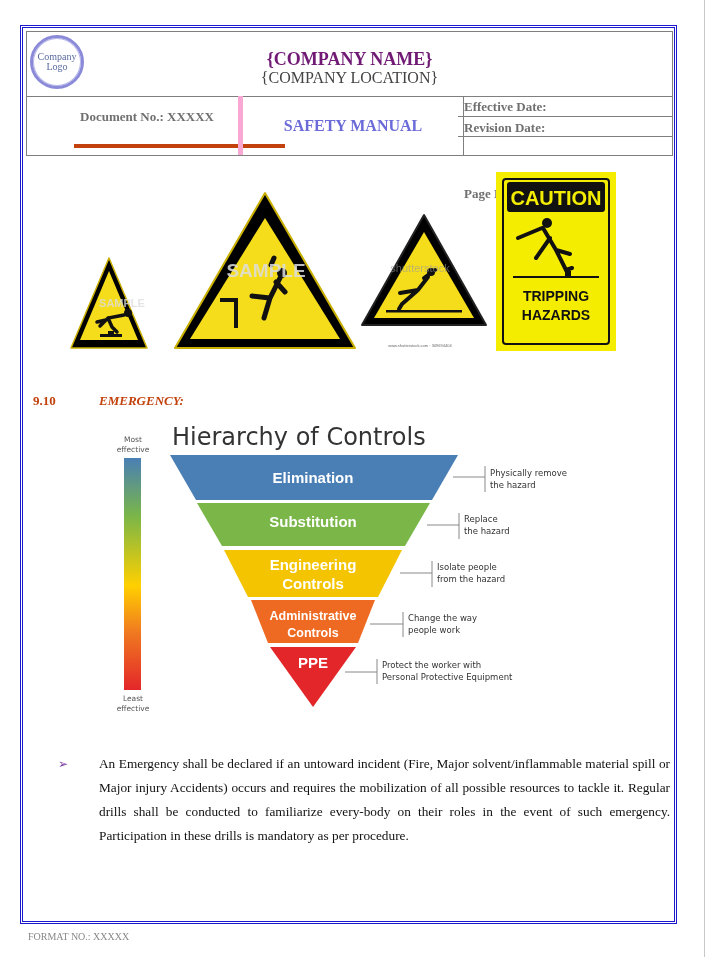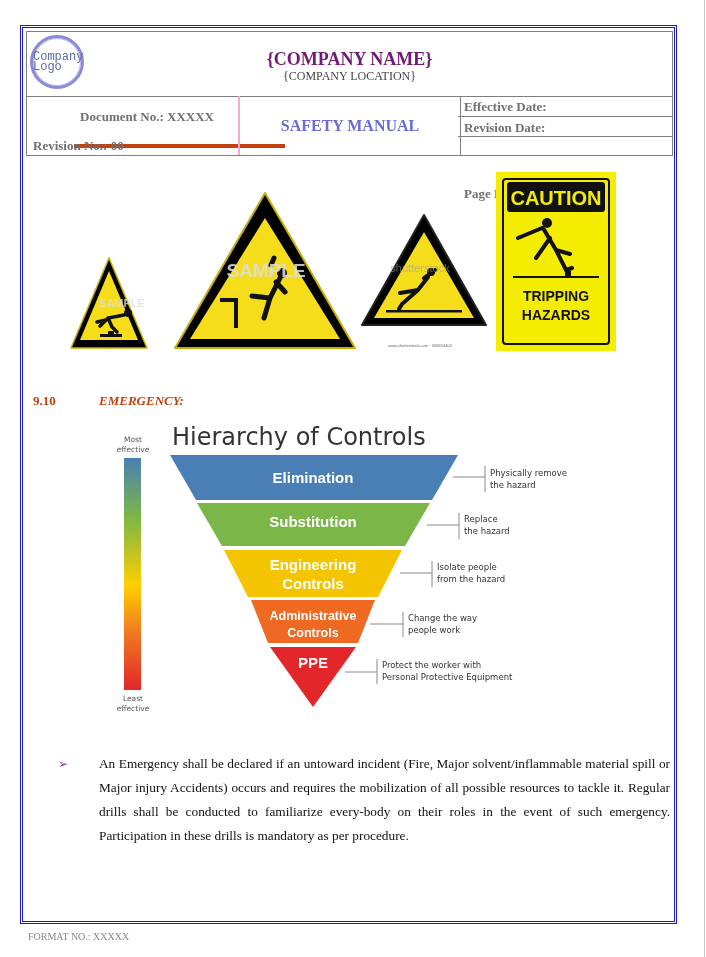--- a/index.html
+++ b/index.html
@@ -1,25 +1,25 @@
 <!DOCTYPE html>
 <html><head>
 <meta charset="utf-8">
 <style>
   html,body{margin:0;padding:0;background:#fff;}
   body{width:706px;height:957px;position:relative;overflow:hidden;font-family:"Liberation Serif",serif;}
   .vline{position:absolute;left:704px;top:0;width:1px;height:957px;background:#c8c8c8;}
   .frame{position:absolute;left:20px;top:25px;width:657px;height:899px;border:3px double #1a1acc;box-sizing:border-box;}
   .hdr{position:absolute;left:26px;top:31px;width:647px;height:125px;box-sizing:border-box;border:1px solid #7f7f7f;}
   .hdr .row1{position:absolute;left:0;top:0;width:645px;height:64px;border-bottom:1px solid #7f7f7f;}
-  .logo{position:absolute;left:3px;top:3px;width:54px;height:54px;border-radius:50%;border:3px solid #8a8ad8;box-sizing:border-box;box-shadow:0 0 0 1px #b8b8ec inset;display:flex;flex-direction:column;align-items:flex-start;justify-content:center;font-family:Liberation Mono, monospace;font-size:12px;color:#5a6aa0;line-height:10px;}
+  .logo{position:absolute;left:3px;top:3px;width:54px;height:54px;border-radius:50%;border:3px solid #8a8ad8;box-sizing:border-box;box-shadow:0 0 0 1px #b8b8ec inset;display:flex;flex-direction:column;align-items:center;justify-content:center;font-family:Liberation Serif, serif;font-size:10px;color:#5a6aa0;line-height:10px;}
   .cname{position:absolute;left:0;width:645px;top:17px;text-align:center;color:#701a75;font-size:18px;font-weight:bold;}
-  .cloc{position:absolute;left:0;width:645px;top:37px;text-align:center;color:#444;font-size:12px;}
+  .cloc{position:absolute;left:0;width:645px;top:37px;text-align:center;color:#444;font-size:16px;}
   .cell{position:absolute;box-sizing:border-box;color:#707070;font-weight:bold;font-size:13px;padding-left:6px;}
-  .manual{position:absolute;left:211px;top:64px;width:220px;height:59px;border-left:2px solid #f9a8d4;border-right:1px solid #7f7f7f;display:flex;align-items:center;justify-content:center;color:#6a6ad8;font-weight:bold;font-size:16px;}
+  .manual{position:absolute;left:211px;top:64px;width:220px;height:59px;border-left:5px solid #f9a8d4;border-right:1px solid #7f7f7f;display:flex;align-items:center;justify-content:center;color:#6a6ad8;font-weight:bold;font-size:16px;}
   .signs{position:absolute;left:0;top:0;}
   .sec{position:absolute;left:33px;top:393px;font-weight:bold;font-size:13px;color:#c2410c;}
   .sec .t{position:absolute;left:66px;top:0;white-space:nowrap;font-style:italic;}
   .hoc{position:absolute;left:100px;top:415px;width:480px;height:300px;}
   .para{position:absolute;left:99px;top:752px;width:571px;font-size:13.3px;line-height:24px;color:#111;text-align:justify;}
   .bullet{position:absolute;left:58px;top:752px;color:#7a3aa0;font-size:12px;line-height:24px;}
   .footer{position:absolute;left:28px;top:931px;font-size:10px;color:#888;text-align:right;}
 </style>
 </head>
 <body>
@@ -30,21 +30,20 @@
 <div class="hdr">
   <div class="row1">
     <div class="logo">
       <span>Company</span>
       <span>Logo</span>
     </div>
     <div class="cname">{COMPANY NAME}</div>
     <div class="cloc">{COMPANY LOCATION}</div>
   </div>
   <div class="cell" style="left:0;top:64px;width:211px;height:52px;border-bottom:4px solid #c2410c;line-height:42px;margin-left:47px;">Document No.: XXXXX</div>
-  <div class="cell" style="left:0;top:104px;width:211px;height:19px;line-height:19px;">Revision No.: 00</div>
   <div class="manual">SAFETY MANUAL</div>
   <div class="cell" style="left:431px;top:85px;width:214px;height:20px;border-bottom:1px solid #7f7f7f;line-height:21px;">Revision Date:</div>
   <div class="cell" style="left:431px;top:64px;width:214px;height:21px;border-bottom:1px solid #7f7f7f;line-height:21px;">Effective Date:</div>
   <div class="cell" style="left:431px;top:105px;width:214px;height:18px;line-height:18px;margin-top:48px;">Page No.: 42 of 62</div>
 </div>
 
 <svg class="signs" width="706" height="360">
 
   <g>
     <polygon points="109,258 71,348 147,348" fill="#000" stroke="#c9b000" stroke-width="1.5" stroke-linejoin="round"></polygon>

